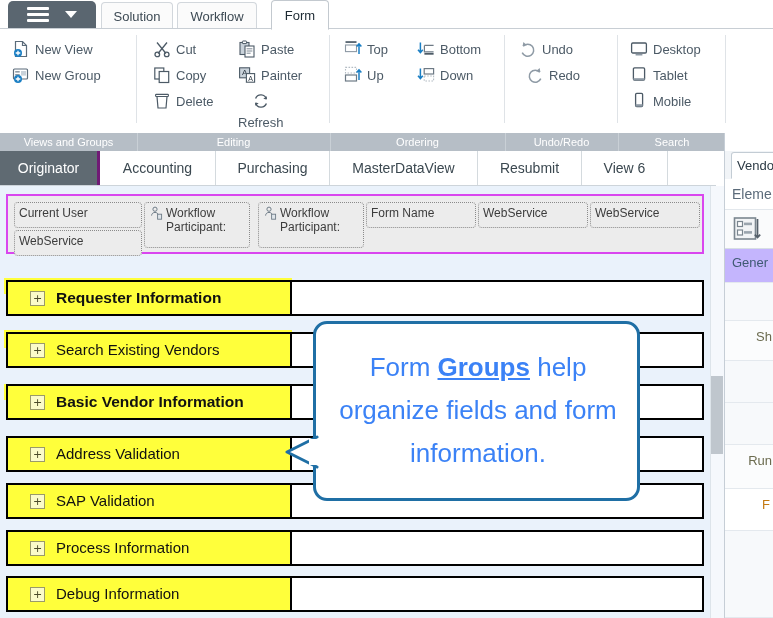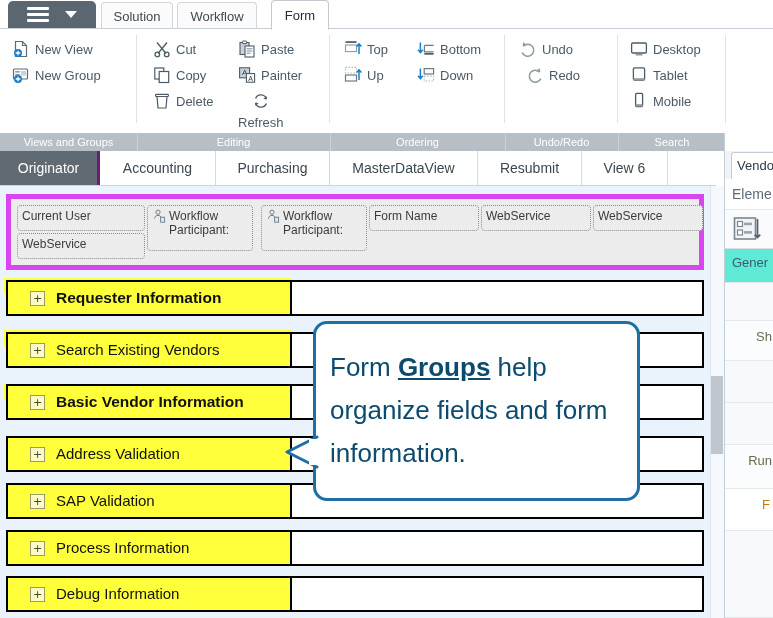--- a/index.html
+++ b/index.html
@@ -95,22 +95,22 @@
   #vt4{left:478px;width:104px;}
   #vt5{left:582px;width:86px;}
   #vt6{left:668px;width:48px;border-right:none;}
 
   
   .canvas{
     position:absolute;left:0;top:186px;width:716px;height:432px;
     background:#eaf2fb;overflow:hidden;
   }
   .fieldbox{
-    position:absolute;left:6px;top:8px;width:698px;height:76px;
-    background:#ececec;border:5px solid #d946ef;box-sizing:border-box;
+    position:absolute;left:6px;top:8px;width:698px;height:60px;
+    background:#ececec;border:2px solid #d946ef;box-sizing:border-box;
   }
   .fchip{
     position:absolute;background:#ececec;
     border:1px dotted #8a8a8a;border-radius:4px;
     box-sizing:border-box;
     font-size:12px;color:#3c3c3c;
     padding:3px 4px 0 4px;
     line-height:14px;
     overflow:hidden;
   }
@@ -141,22 +141,23 @@
   }
 
   
   .callout{
     position:absolute;left:313px;top:321px;width:327px;height:180px;
     background:#ffffff;border:3px solid #1f6fa5;border-radius:14px;
     box-sizing:border-box;z-index:30;
   }
   .callout-txt{
     position:absolute;left:14px;top:22px;width:296px;
-    font-size:26px;line-height:43px;color:#0c4a6e;
+    font-size:26px;line-height:43px;color:#3b82f6;
     font-family:"Liberation Sans", sans-serif;
+    text-align:center;
   }
   .callout-txt b{font-weight:bold;text-decoration:underline;}
   .callout-tail{
     position:absolute;left:283px;top:434px;width:36px;height:36px;z-index:31;
   }
 
   
   .vscroll{
     position:absolute;left:710px;top:186px;width:14px;height:432px;
     background:#f5f8fc;border-left:1px solid #dde4ea;box-sizing:border-box;
@@ -188,21 +189,21 @@
     position:absolute;left:0;top:76px;width:49px;height:40px;background:#fafbfc;
     border-top:1px solid #e2e7ec;border-bottom:1px solid #d7dee4;box-sizing:border-box;
   }
   .rp-toolicon{position:absolute;left:8px;top:6px;width:30px;height:28px;}
   .rp-rows{position:absolute;left:0;top:116px;width:49px;height:369px;}
   .rp-row{
     position:absolute;left:0;width:49px;box-sizing:border-box;
     border-bottom:1px solid #e4e9ee;
     font-size:13px;line-height:16px;white-space:nowrap;overflow:hidden;
   }
-  .rp-row.cat{background:#5eead4;color:#3f5a73;padding:6px 0 0 7px;}
+  .rp-row.cat{background:#c4b5fd;color:#3f5a73;padding:6px 0 0 7px;}
   .rp-row.lbl{background:#fbfcfd;color:#6b6b4f;text-align:right;padding:8px 2px 0 0;}
   .rp-row.blank{background:#f7f9fb;}
   .rp-row.val{background:#ffffff;color:#c47a12;text-align:right;padding:8px 4px 0 0;}
 </style>
 </head>
 <body>
 
 <div class="app">
 
   <div class="ribbon-tabs">

